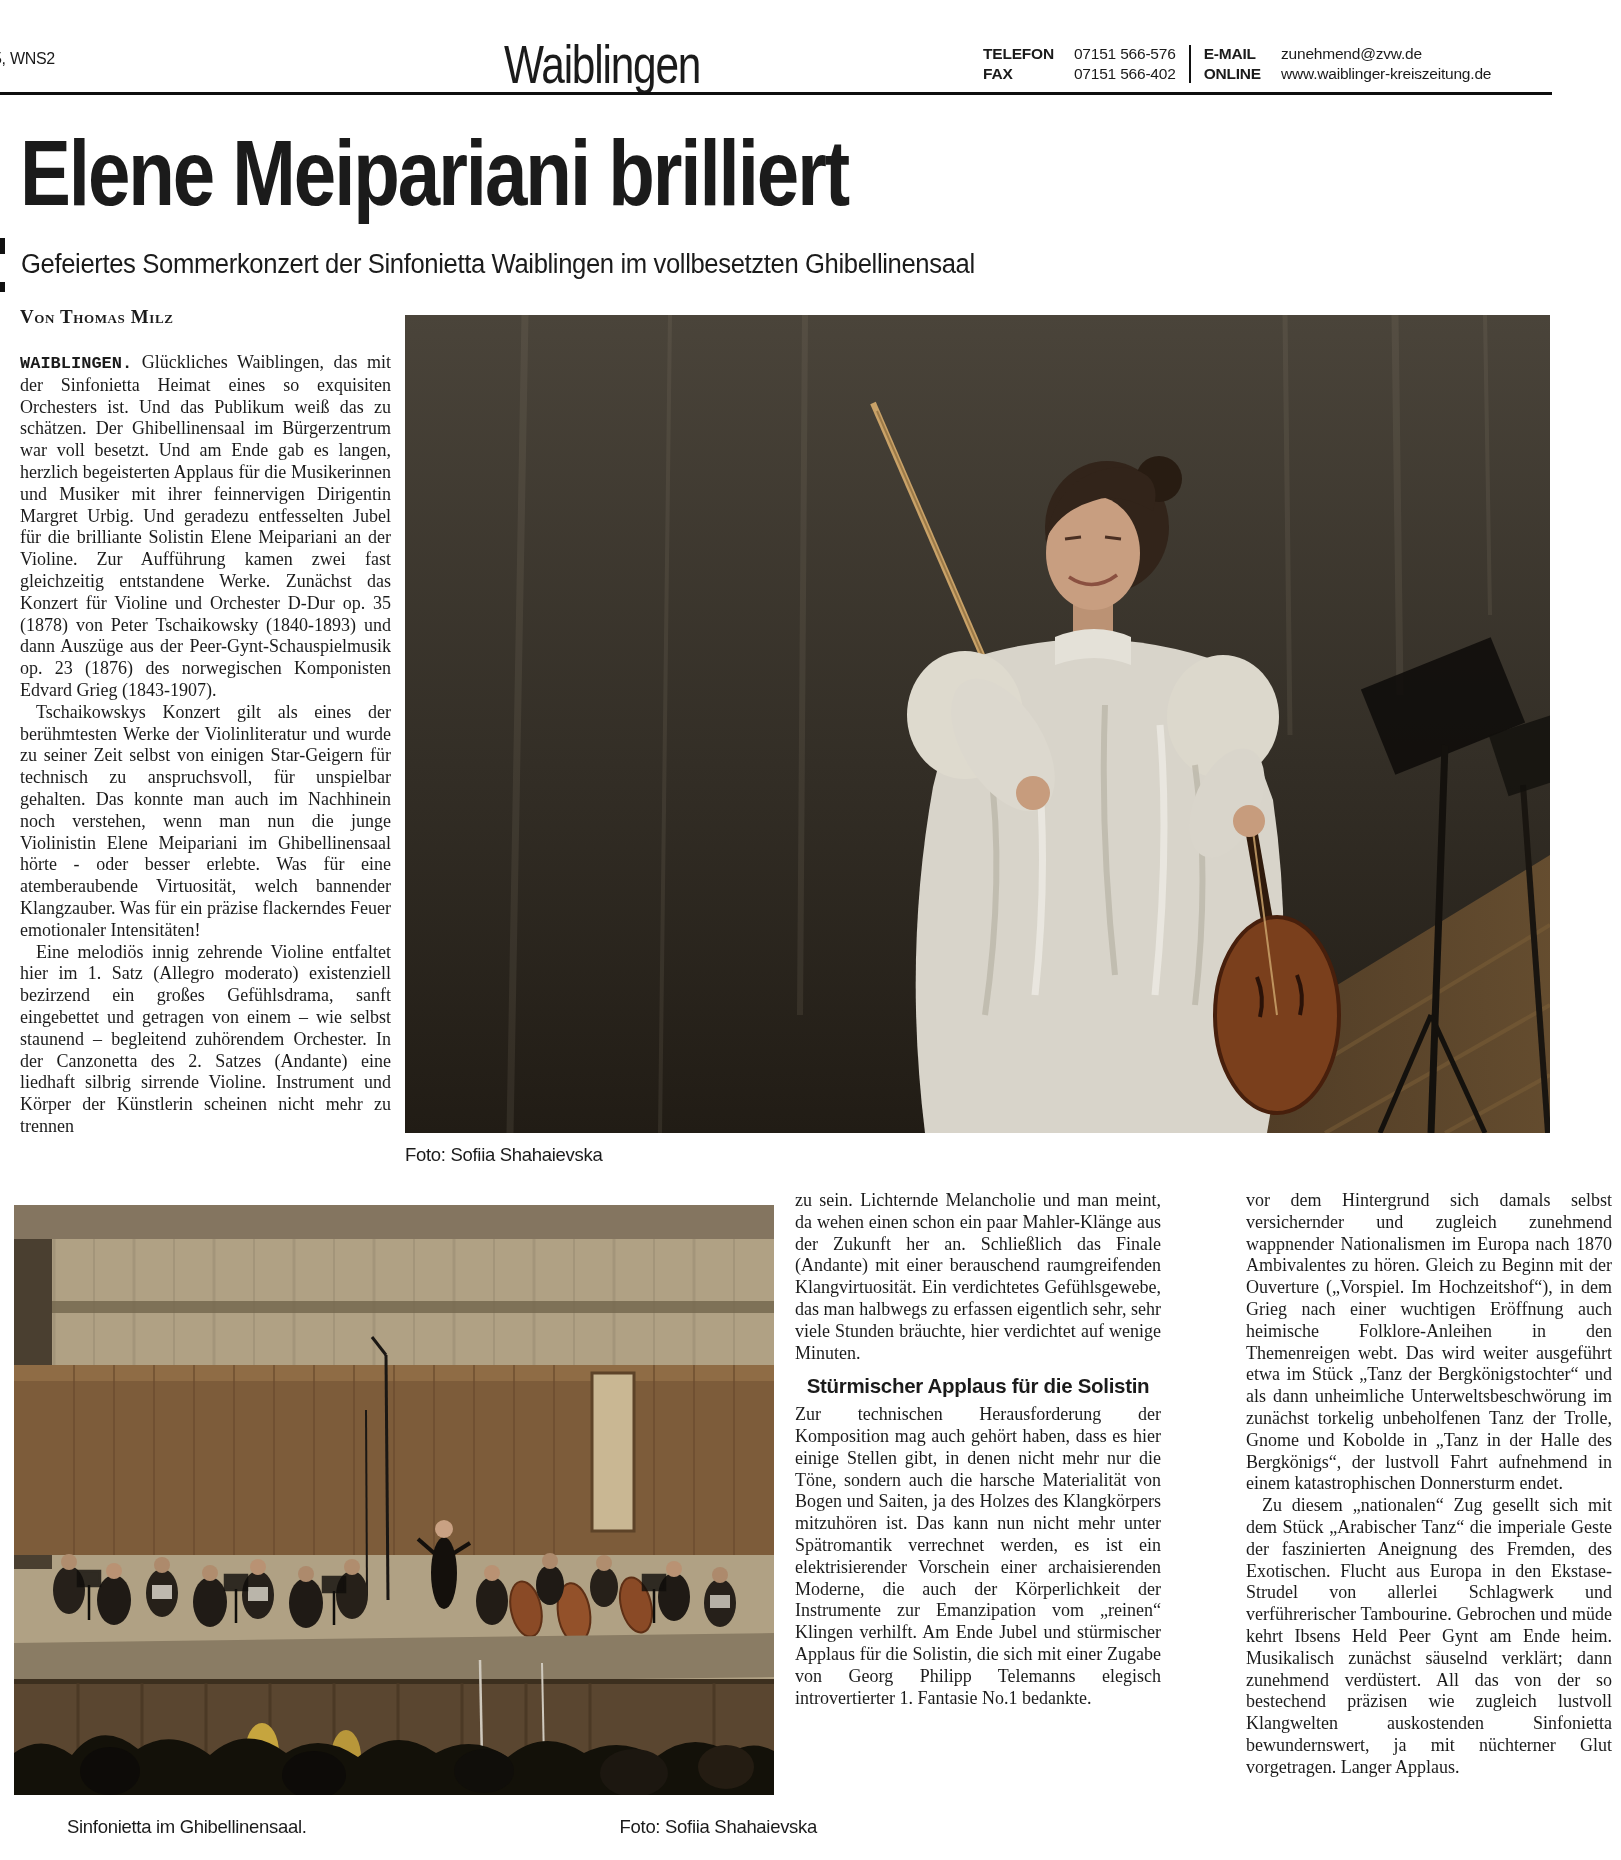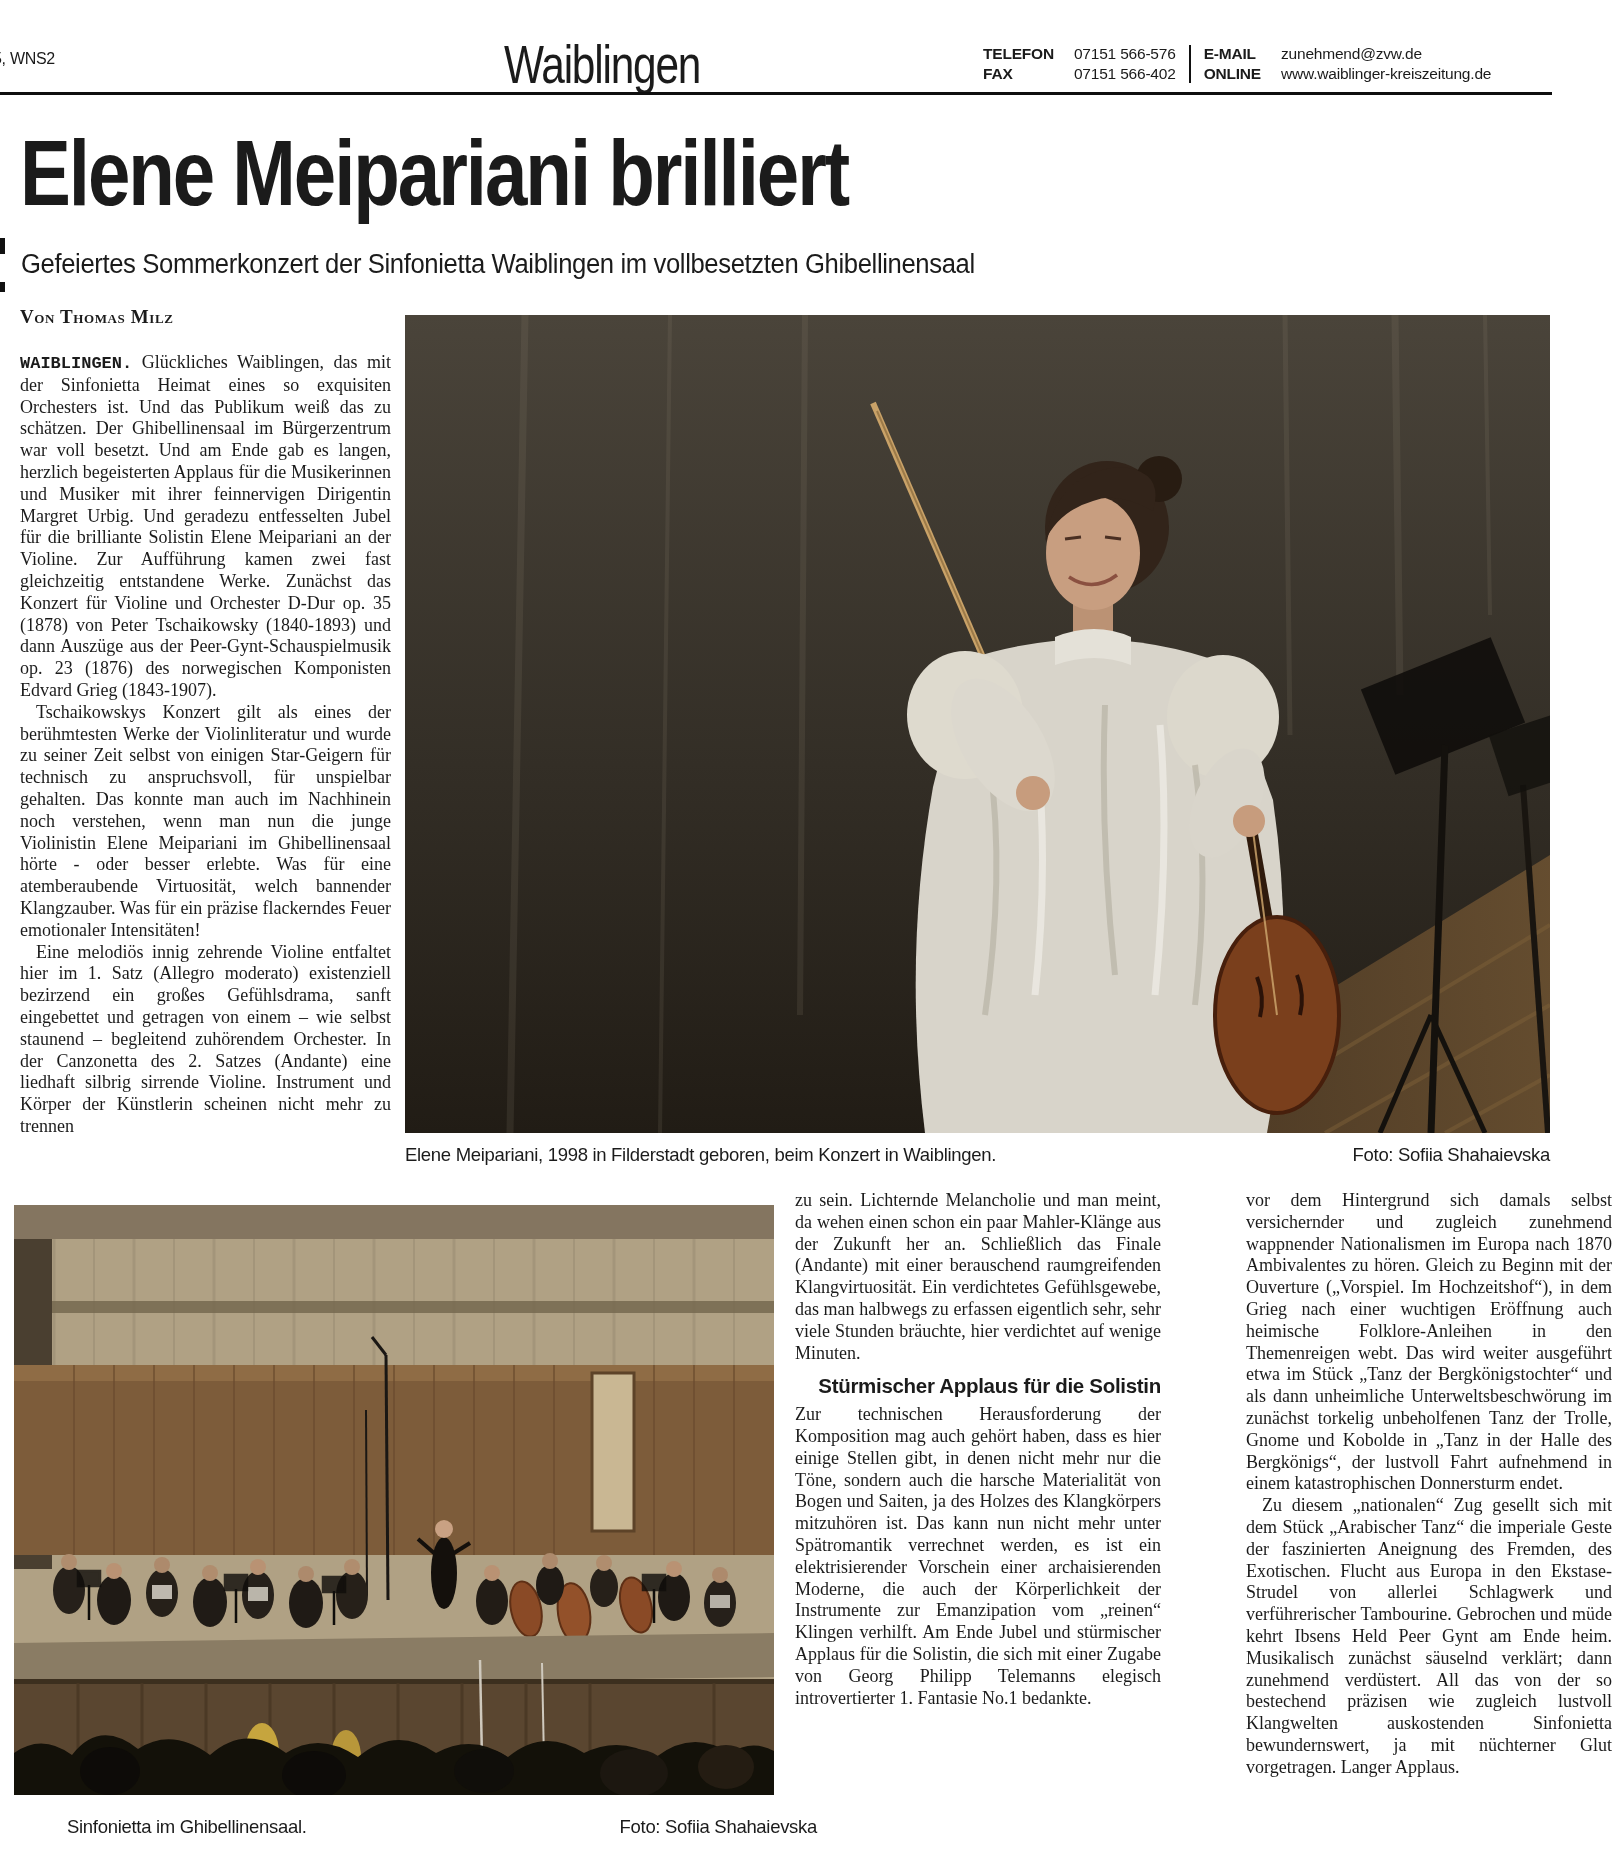--- a/index.html
+++ b/index.html
@@ -29,21 +29,21 @@
     font-size:19px;letter-spacing:.6px;text-align:center;}
   
   .col{position:absolute;text-align:justify;font-size:18px;line-height:21.8px;hyphens:auto;}
   .col p{margin:0;}
   .col p.indent{text-indent:16px;}
   .col1{left:20px;top:352px;width:371px;height:848px;overflow:hidden;}
   .col2{left:795px;top:1190px;width:366px;height:670px;overflow:hidden;}
   .col3{left:1246px;top:1190px;width:366px;height:670px;overflow:hidden;}
   .lead{font-family:Liberation Mono, monospace;font-weight:bold;font-size:17px;}
   .crosshead{font-family:"Liberation Sans",sans-serif;font-weight:bold;font-size:20.5px;
-    letter-spacing:-.3px;margin:11px 0 7px;text-align:right;}
+    letter-spacing:-.3px;margin:11px 0 7px;text-align:center;}
   
   figure{margin:0;padding:0;}
   .main-photo{position:absolute;left:405px;top:315px;width:1145px;height:818px;}
   .orchestra-photo{position:absolute;left:14px;top:1205px;width:760px;height:590px;}
   .photo-svg{display:block;width:100%;height:100%;}
   .caption-row{position:absolute;display:flex;justify-content:space-between;align-items:baseline;
     font-family:"Liberation Sans",sans-serif;font-size:18.5px;letter-spacing:-.3px;}
   .caption-main{left:405px;top:1144px;width:1145px;}
   .caption-bottom{left:20px;top:1816px;width:750px;margin-left:47px;}
 </style>
@@ -169,21 +169,20 @@
           <line x1="842" y1="470" x2="872" y2="700" stroke="#caa26a" stroke-width="2" opacity="0.85"></line>
         </g>
 
         <ellipse cx="822" cy="488" rx="32" ry="58" fill="#d9d5cb" transform="rotate(24 822 488)"></ellipse>
         <circle cx="844" cy="506" r="16" fill="#c79c7d"></circle>
       </g>
     </svg>
   </figure>
 
   <div class="caption-row caption-main">
-    <span>Elene Meipariani, 1998 in Filderstadt geboren, beim Konzert in Waiblingen.</span>
     <span>Foto: Sofiia Shahaievska</span>
   </div>
 
   <figure class="orchestra-photo">
     <svg class="photo-svg" viewBox="0 0 760 590" preserveAspectRatio="none">
       <rect width="760" height="590" fill="#b0a184"></rect>
       <rect width="760" height="34" fill="#847560"></rect>
 
       <g stroke="#6e6250" opacity="0.18">
         <line x1="40" y1="34" x2="40" y2="165" stroke-width="3"></line>

